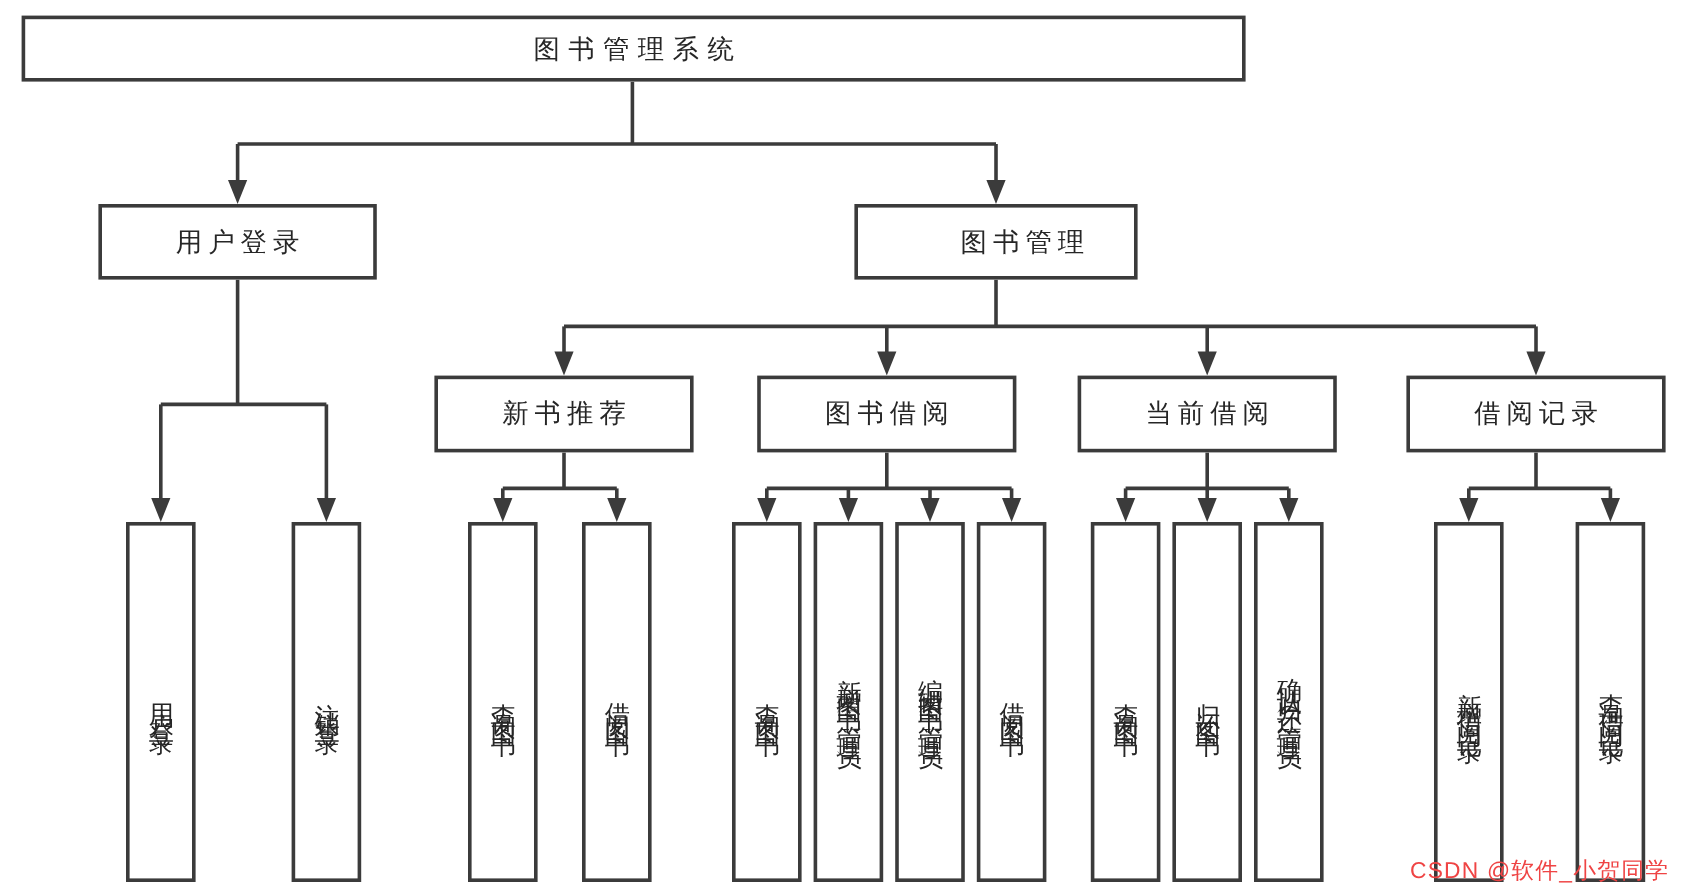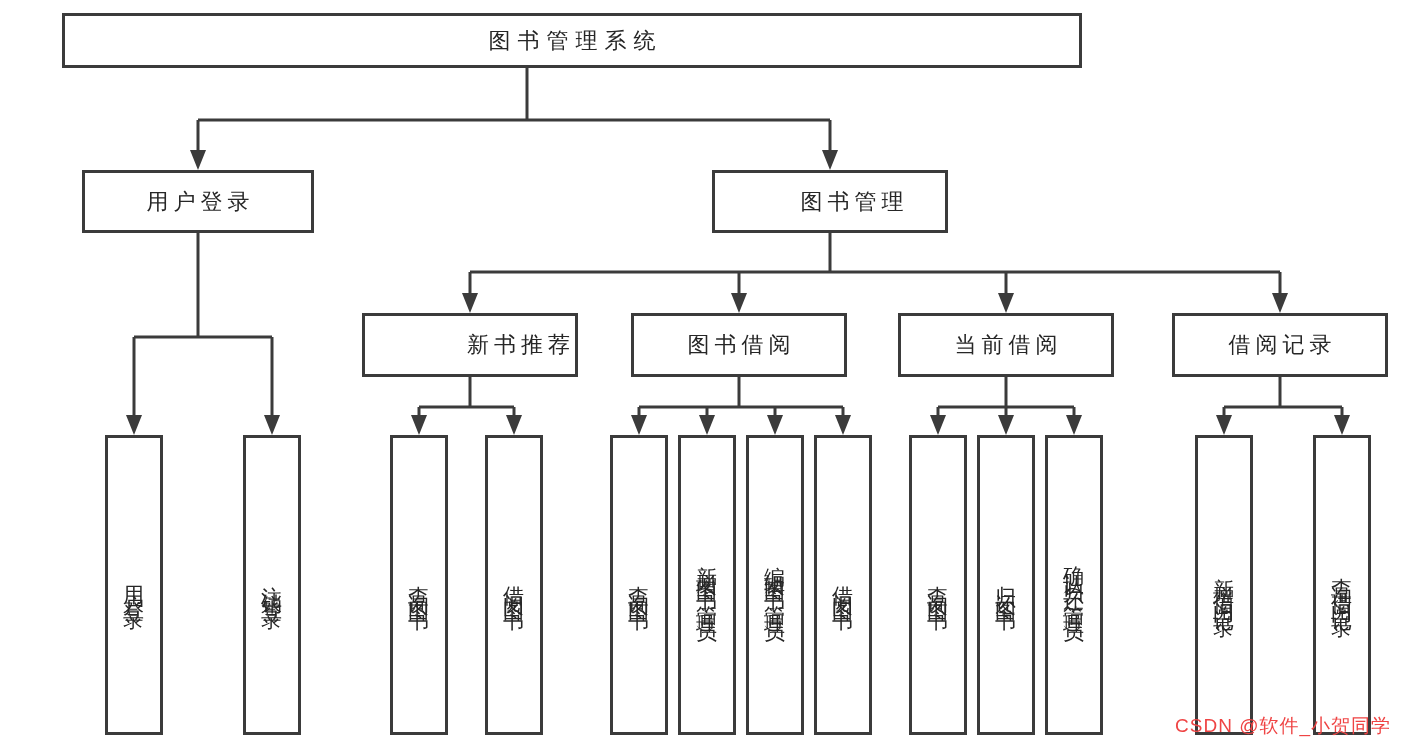--- a/index.html
+++ b/index.html
@@ -125,32 +125,32 @@
 
       <polygon points="930,415 946,415 938,435"></polygon>
       <polygon points="998,415 1014,415 1006,435"></polygon>
       <polygon points="1066,415 1082,415 1074,435"></polygon>
 
       <polygon points="1216,415 1232,415 1224,435"></polygon>
       <polygon points="1334,415 1350,415 1342,435"></polygon>
     </g>
   </svg>
 
-  <div class="box" style="left:18px; top:13px; width:1020px; height:55px;margin-left:44px;">
+  <div class="box" style="left:18px; top:13px; width:1020px; height:55px;">
     <span class="hlabel root-label">图书管理系统</span>
   </div>
 
   <div class="box" style="left:82px; top:170px; width:232px; height:63px;">
     <span class="hlabel">用户登录</span>
   </div>
   <div class="box" style="left:712px; top:170px; width:236px; height:63px;padding-left:44px;">
     <span class="hlabel">图书管理</span>
   </div>
 
-  <div class="box" style="left:362px; top:313px; width:216px; height:64px;justify-content:flex-end;">
+  <div class="box" style="left:362px; top:313px; width:216px; height:64px;">
     <span class="hlabel">新书推荐</span>
   </div>
   <div class="box" style="left:631px; top:313px; width:216px; height:64px;">
     <span class="hlabel">图书借阅</span>
   </div>
   <div class="box" style="left:898px; top:313px; width:216px; height:64px;">
     <span class="hlabel">当前借阅</span>
   </div>
   <div class="box" style="left:1172px; top:313px; width:216px; height:64px;">
     <span class="hlabel">借阅记录</span>

